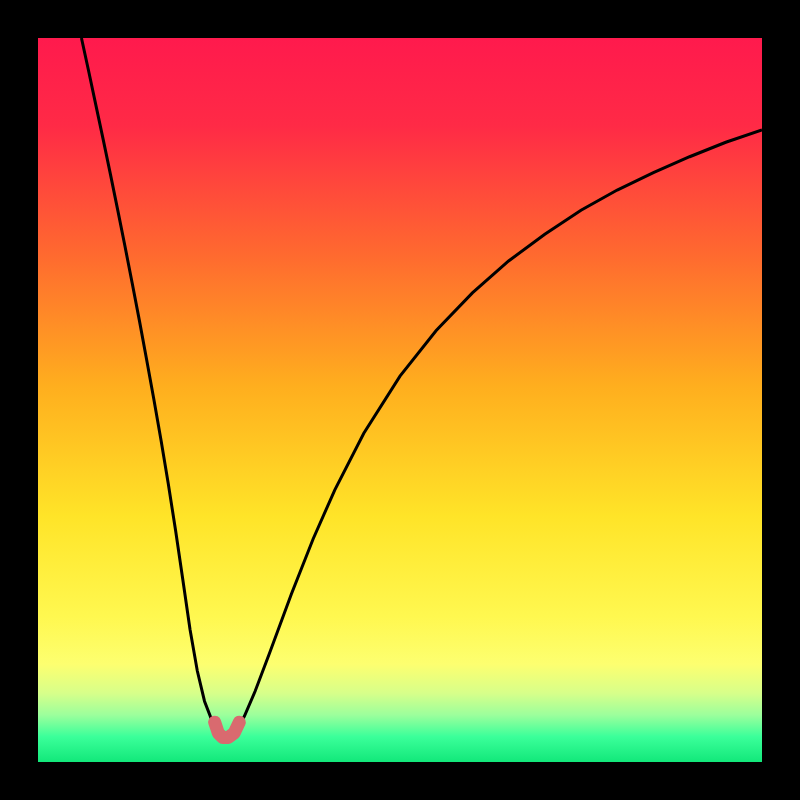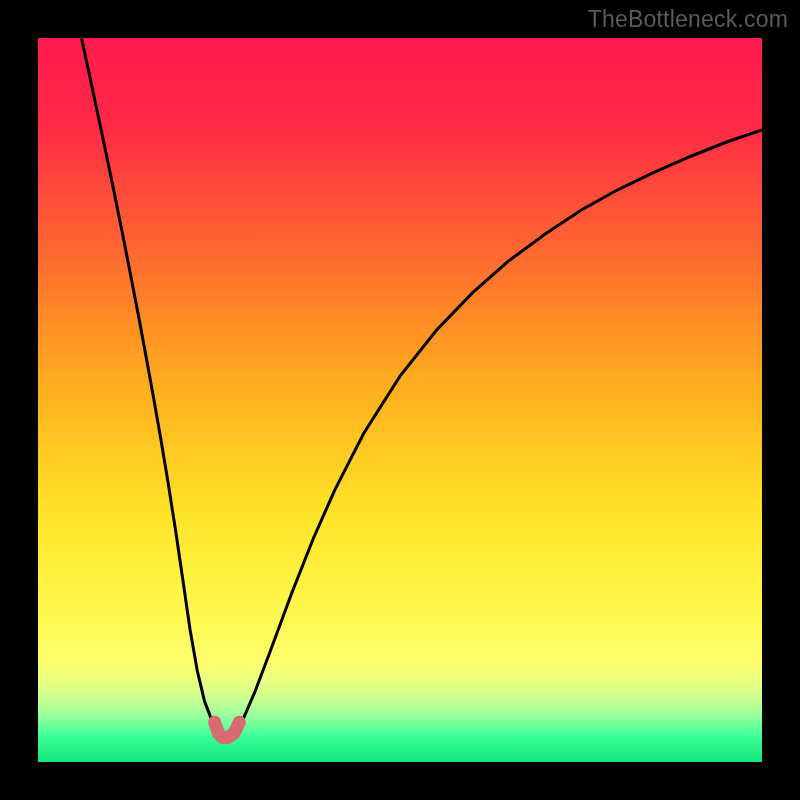--- a/index.html
+++ b/index.html
@@ -74,14 +74,13 @@
           </linearGradient>
       </defs>
       <rect x="0" y="0" width="100" height="100" fill="url(#bg-grad)"></rect>
     </svg>
     <svg class="curves" viewBox="0 0 100 100" preserveAspectRatio="none">
       <path fill="none" vector-effect="non-scaling-stroke" d="M6.000 0.000 L7.000 4.600 L8.000 9.300 L9.000 14.000 L10.000 18.800 L11.000 23.700 L12.000 28.700 L13.000 33.800 L14.000 39.000 L15.000 44.400 L16.000 49.900 L17.000 55.600 L18.000 61.600 L19.000 68.000 L20.000 74.800 L21.000 81.700 L22.000 87.400 L23.000 91.600 L24.000 94.200 L24.600 95.200" stroke="#000000" stroke-width="3"></path>
       <path fill="none" vector-effect="non-scaling-stroke" d="M27.600 95.200 L28.500 93.700 L30.000 90.200 L32.000 84.900 L35.000 76.800 L38.000 69.200 L41.000 62.400 L45.000 54.600 L50.000 46.700 L55.000 40.400 L60.000 35.200 L65.000 30.800 L70.000 27.100 L75.000 23.800 L80.000 21.000 L85.000 18.600 L90.000 16.400 L95.000 14.400 L100.000 12.700" stroke="#000000" stroke-width="3"></path>
       <path fill="none" stroke-linecap="round" stroke-linejoin="round" vector-effect="non-scaling-stroke" d="M24.400 94.500 L24.900 96.000 L25.500 96.600 L26.300 96.600 L27.100 96.000 L27.800 94.500" stroke="#d96a6f" stroke-width="13"></path>
     </svg>
   </div>
-  <div class="watermark">TheBottleneck.com</div>
 </div>
 
 </body></html>

